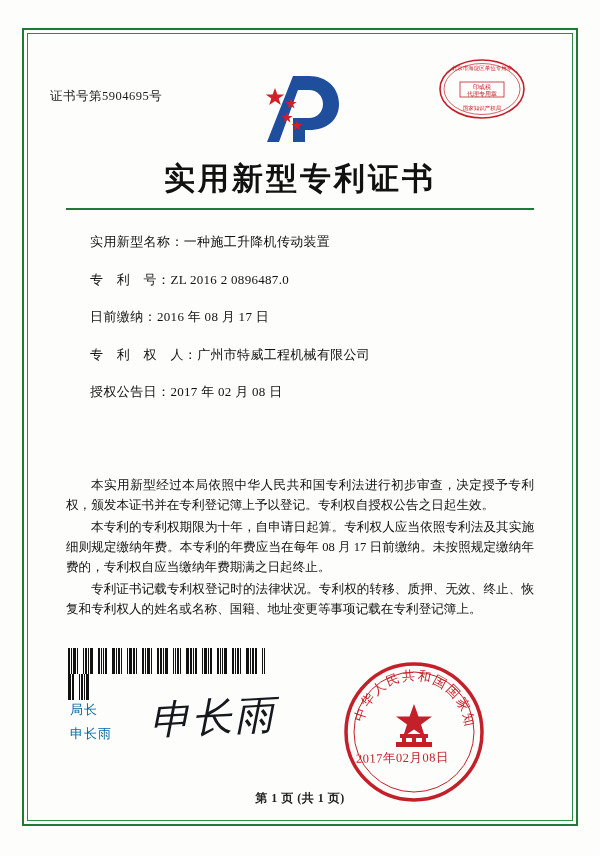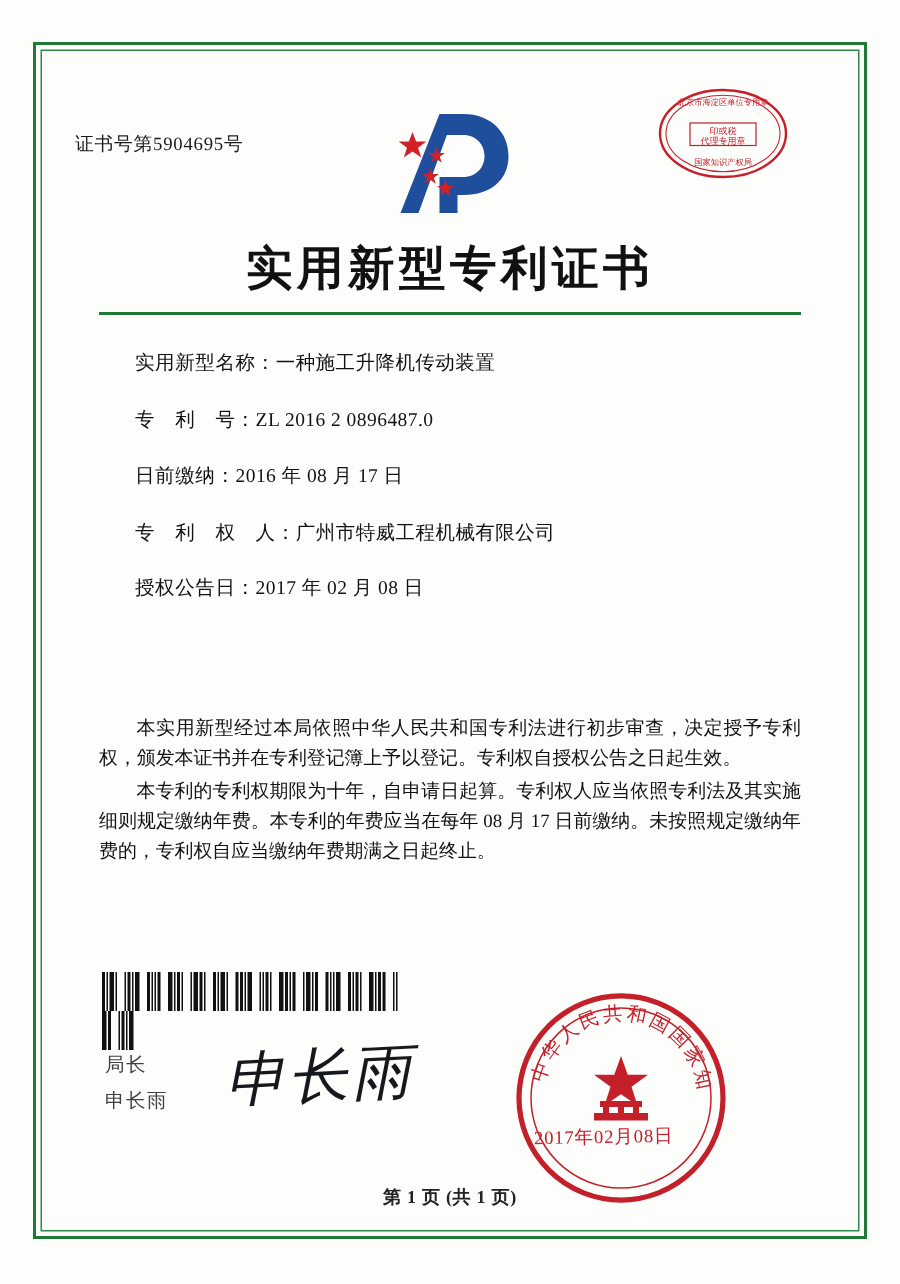--- a/index.html
+++ b/index.html
@@ -134,21 +134,21 @@
     background: #111;
     height: 26px;
     margin-right: 1px;
     vertical-align: top;
   }
   .signature-block {
     position: absolute;
     left: 30px;
     top: 648px;
     font-size: 13px;
-    color: #404040;
+    color: #0369a1;
     line-height: 24px;
     letter-spacing: 1px;
   }
   .handwriting {
     position: absolute;
     left: 110px;
     top: 640px;
     font-size: 40px;
     color: #15181c;
     font-family: "DejaVu Serif", serif;
@@ -247,20 +247,21 @@
         <span class="field-label">专　利　权　人：</span><span class="field-value">广州市特威工程机械有限公司</span>
       </div>
       <div class="field-row">
         <span class="field-label">授权公告日：</span><span class="field-value">2017 年 02 月 08 日</span>
       </div>
     </div>
 
     <div class="body-text">
       <p>本实用新型经过本局依照中华人民共和国专利法进行初步审查，决定授予专利权，颁发本证书并在专利登记簿上予以登记。专利权自授权公告之日起生效。</p>
       <p>本专利的专利权期限为十年，自申请日起算。专利权人应当依照专利法及其实施细则规定缴纳年费。本专利的年费应当在每年 08 月 17 日前缴纳。未按照规定缴纳年费的，专利权自应当缴纳年费期满之日起终止。</p>
+      <p>专利证书记载专利权登记时的法律状况。专利权的转移、质押、无效、终止、恢复和专利权人的姓名或名称、国籍、地址变更等事项记载在专利登记簿上。</p>
     </div>
 
     <div class="barcode">
       <span style="width:2px"></span><span style="width:1px"></span><span style="width:3px"></span><span style="width:1px"></span>
       <span style="width:1px"></span><span style="width:2px"></span><span style="width:1px"></span><span style="width:3px"></span>
       <span style="width:2px"></span><span style="width:1px"></span><span style="width:1px"></span><span style="width:2px"></span>
       <span style="width:3px"></span><span style="width:1px"></span><span style="width:2px"></span><span style="width:1px"></span>
       <span style="width:1px"></span><span style="width:3px"></span><span style="width:2px"></span><span style="width:1px"></span>
       <span style="width:2px"></span><span style="width:1px"></span><span style="width:3px"></span><span style="width:1px"></span>
       <span style="width:2px"></span><span style="width:2px"></span><span style="width:1px"></span><span style="width:3px"></span>

